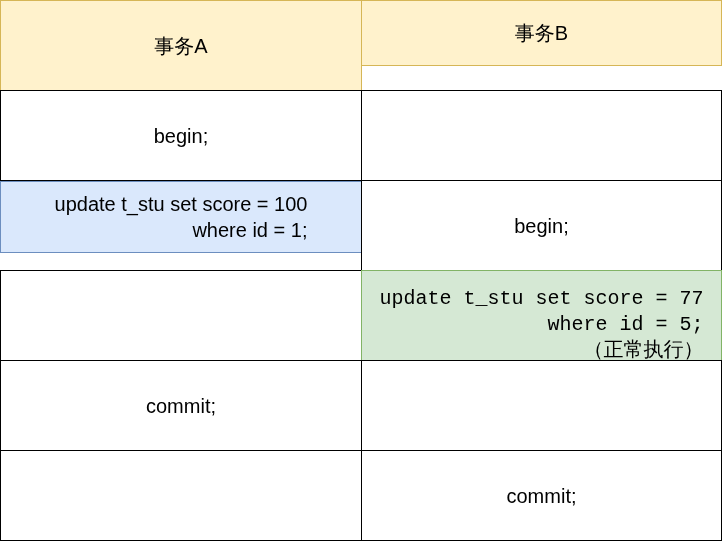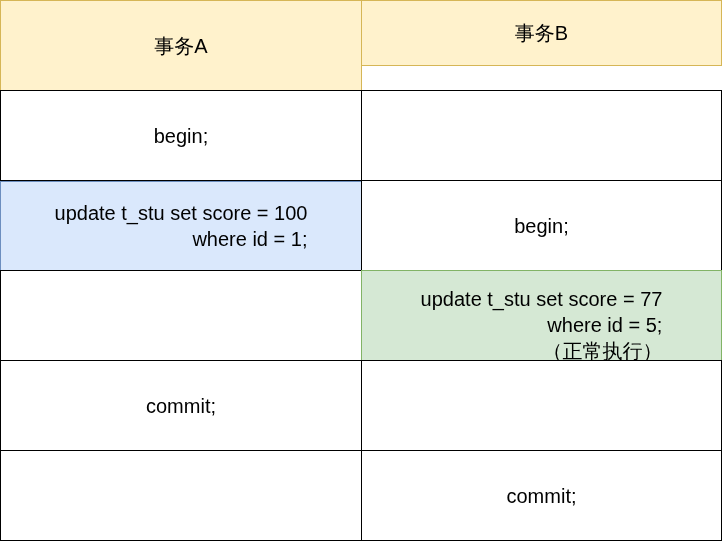--- a/index.html
+++ b/index.html
@@ -16,26 +16,26 @@
 </head>
 <body>
 
 <div>
   <div class="cell hdr" style="left:0;top:0;width:362px;height:91px;">事务A</div>
   <div class="cell hdr" style="left:361px;top:0;width:361px;height:66px;">事务B</div>
 
   <div class="cell" style="left:0;top:90px;width:362px;height:91px;">begin;</div>
   <div class="cell" style="left:361px;top:90px;width:361px;height:91px;"></div>
 
-  <div class="cell blue" style="left:0;top:181px;width:362px;height:90px;">update t_stu set score = 100
+  <div class="cell blue" style="left:0;top:181px;width:362px;height:72px;">update t_stu set score = 100
 where id = 1;</div>
   <div class="cell" style="left:361px;top:180px;width:361px;height:91px;">begin;</div>
 
   <div class="cell" style="left:0;top:270px;width:362px;height:91px;"></div>
-  <div class="cell green" style="left:361px;top:270px;width:361px;height:110px;">update t_stu set score = 77
+  <div class="cell green" style="left:361px;top:270px;width:361px;height:110px;font-family:Liberation Mono, monospace;">update t_stu set score = 77
 where id = 5;
 （正常执行）</div>
 
   <div class="cell" style="left:0;top:360px;width:362px;height:91px;">commit;</div>
   <div class="cell" style="left:361px;top:360px;width:361px;height:91px;"></div>
 
   <div class="cell" style="left:0;top:450px;width:362px;height:91px;"></div>
   <div class="cell" style="left:361px;top:450px;width:361px;height:91px;">commit;</div>
 </div>
 

